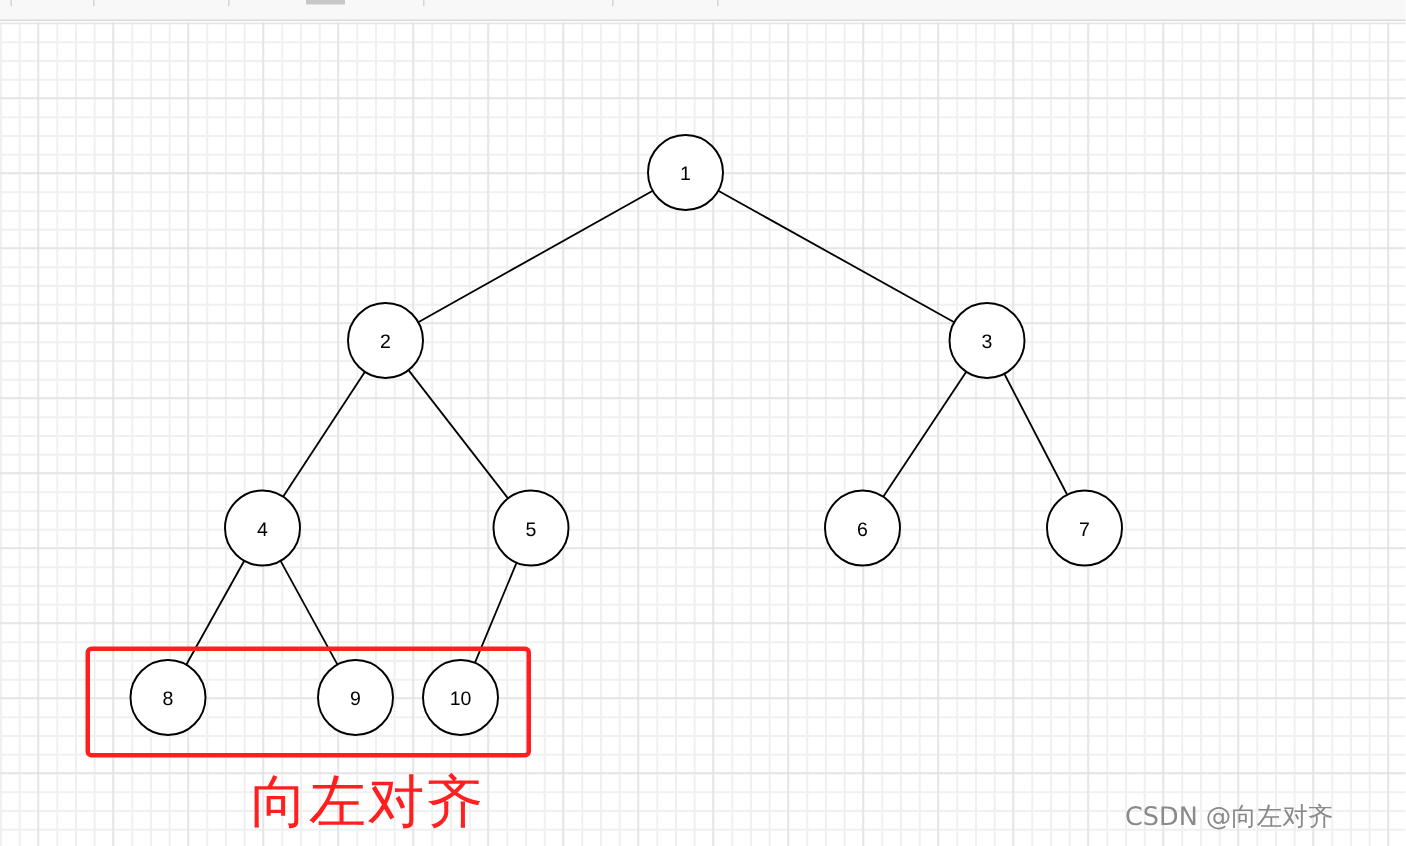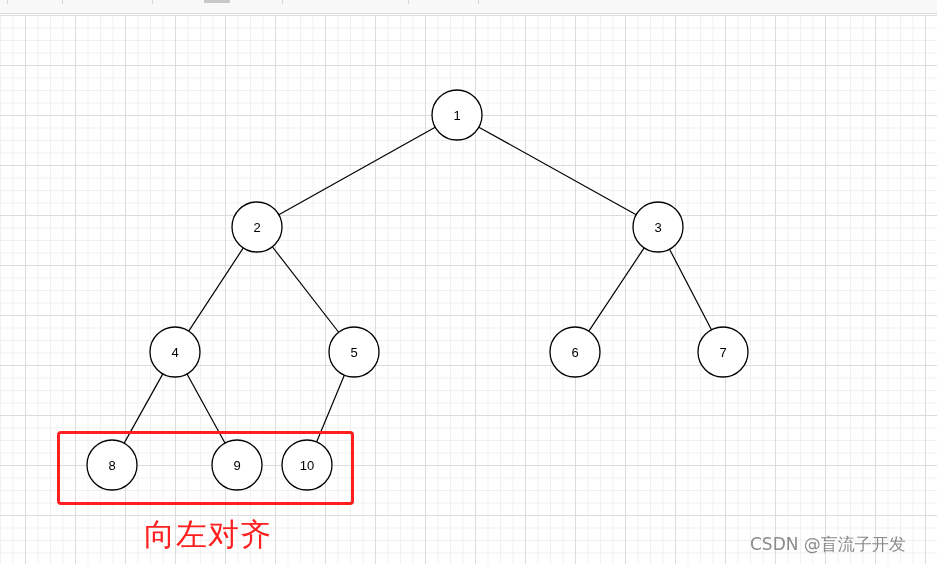--- a/index.html
+++ b/index.html
@@ -35,22 +35,22 @@
     .node text {
       font-family: "Liberation Sans", "DejaVu Sans", sans-serif;
       font-size: 13px; fill: #000000;
     }
     .edge { stroke: #000000; stroke-width: 1.2; }
     .highlight-box {
       position: absolute; left: 57px; top: 431px; width: 291px; height: 68px;
       border: 3px solid #ff1f1f; border-radius: 4px;
     }
     .annotation {
-      position: absolute; left: 144px; top: 515px;
-      font-family: Liberation Serif, serif; font-size: 31px; color: #ff1f1f;
+      position: absolute; left: 167px; top: 515px;
+      font-family: Liberation Serif, serif; font-size: 38px; color: #ff1f1f;
       letter-spacing: 1px; white-space: nowrap; line-height: 40px;
     }
     .watermark {
       position: absolute; left: 750px; top: 533px;
       font-family: "DejaVu Sans", sans-serif; font-size: 17px; color: #8a8a8a;
       white-space: nowrap;
     }
   </style>
 </head>
 <body>
@@ -120,13 +120,13 @@
         <circle cx="307" cy="465" r="25"></circle>
         <text x="307" y="470" text-anchor="middle">10</text>
       </g>
     </g>
 </svg>
 
 <div class="highlight-box"></div>
 
 <div class="annotation">向左对齐</div>
 
-<div class="watermark">CSDN @盲流子开发</div>
+<div class="watermark">CSDN @向左对齐</div>
 
 </body></html>

